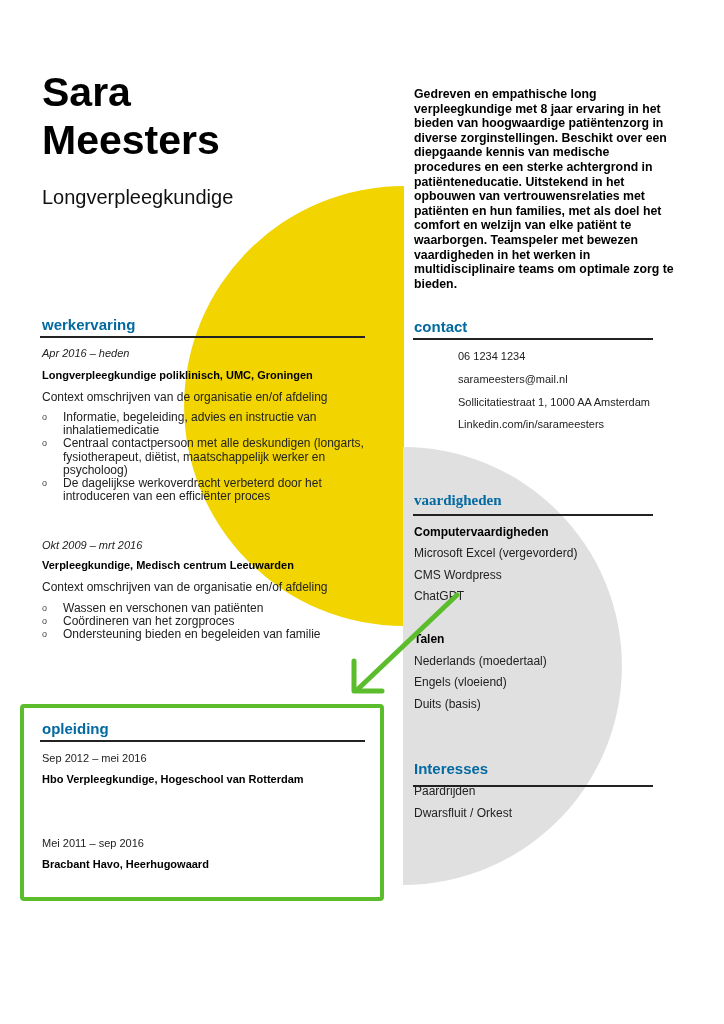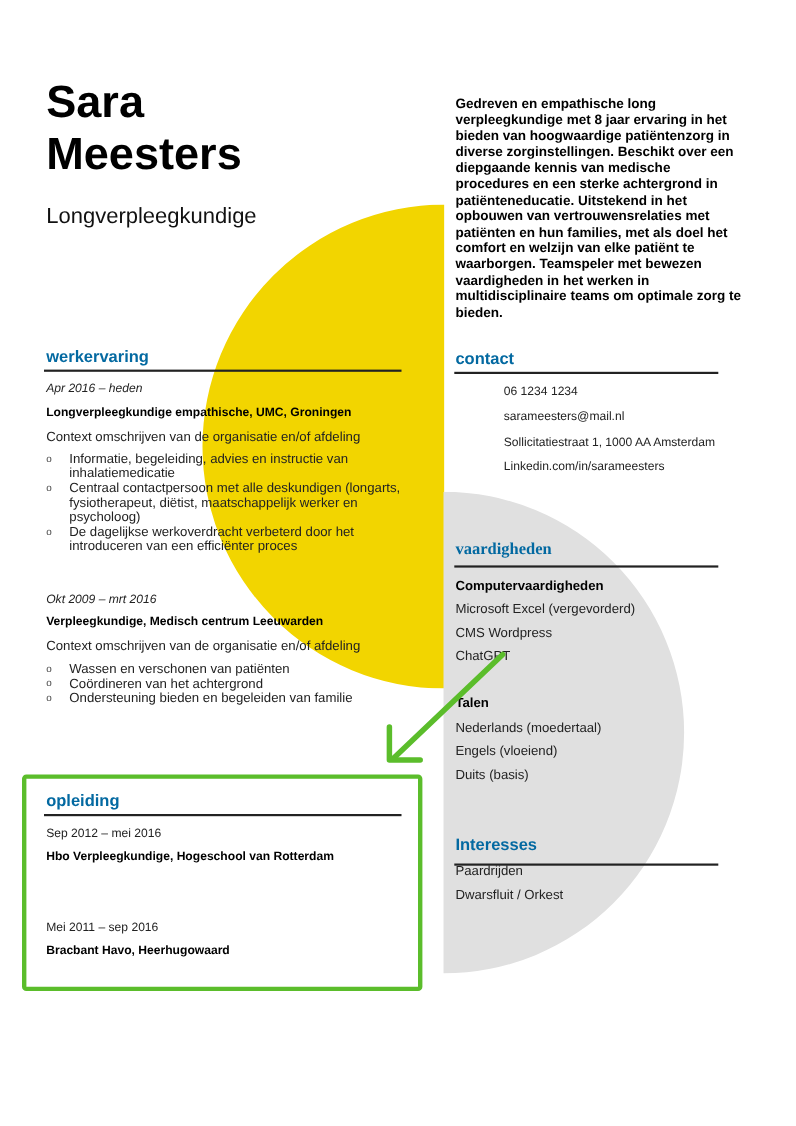--- a/index.html
+++ b/index.html
@@ -65,34 +65,34 @@
   <div>Meesters</div>
 </div>
 <div class="abs job-title">Longverpleegkundige</div>
 
 <div class="abs profile">Gedreven en empathische long verpleegkundige met 8 jaar ervaring in het bieden van hoogwaardige patiëntenzorg in diverse zorginstellingen. Beschikt over een diepgaande kennis van medische procedures en een sterke achtergrond in patiënteneducatie. Uitstekend in het opbouwen van vertrouwensrelaties met patiënten en hun families, met als doel het comfort en welzijn van elke patiënt te waarborgen. Teamspeler met bewezen vaardigheden in het werken in multidisciplinaire teams om optimale zorg te bieden.</div>
 
 <div class="section-heading" style="left:42px;top:316px;">werkervaring</div>
 <div class="rule" style="left:40px;top:336px;width:325px;"></div>
 
 <div class="abs t11 italic" style="left:42px;top:347px;color:#222;">Apr 2016 – heden</div>
-<div class="abs t11 bold" style="left:42px;top:369px;color:#000;">Longverpleegkundige empathische, UMC, Groningen</div>
+<div class="abs t11 bold" style="left:42px;top:369px;color:#000;">Longverpleegkundige poliklinisch, UMC, Groningen</div>
 <div class="abs t12" style="left:42px;top:390px;color:#222;">Context omschrijven van de organisatie en/of afdeling</div>
 <ul class="abs bullets" style="left:42px;top:411px;width:330px;">
   <li>Informatie, begeleiding, advies en instructie van inhalatiemedicatie</li>
   <li>Centraal contactpersoon met alle deskundigen (longarts, fysiotherapeut, diëtist, maatschappelijk werker en psycholoog)</li>
   <li>De dagelijkse werkoverdracht verbeterd door het introduceren van een efficiënter proces</li>
 </ul>
 
 <div class="abs t11 italic" style="left:42px;top:539px;color:#222;">Okt 2009 – mrt 2016</div>
 <div class="abs t11 bold" style="left:42px;top:559px;color:#000;">Verpleegkundige, Medisch centrum Leeuwarden</div>
 <div class="abs t12" style="left:42px;top:580px;color:#222;">Context omschrijven van de organisatie en/of afdeling</div>
 <ul class="abs bullets" style="left:42px;top:602px;width:330px;">
   <li>Wassen en verschonen van patiënten</li>
-  <li>Coördineren van het achtergrond</li>
+  <li>Coördineren van het zorgproces</li>
   <li>Ondersteuning bieden en begeleiden van familie</li>
 </ul>
 
 <div class="green-box"></div>
 <div class="section-heading" style="left:42px;top:720px;">opleiding</div>
 <div class="rule" style="left:40px;top:740px;width:325px;"></div>
 <div class="abs t11" style="left:42px;top:752px;color:#222;">Sep 2012 – mei 2016</div>
 <div class="abs t11 bold" style="left:42px;top:773px;color:#000;">Hbo Verpleegkundige, Hogeschool van Rotterdam</div>
 <div class="abs t11" style="left:42px;top:837px;color:#222;">Mei 2011 – sep 2016</div>
 <div class="abs t11 bold" style="left:42px;top:858px;color:#000;">Bracbant Havo, Heerhugowaard</div>

